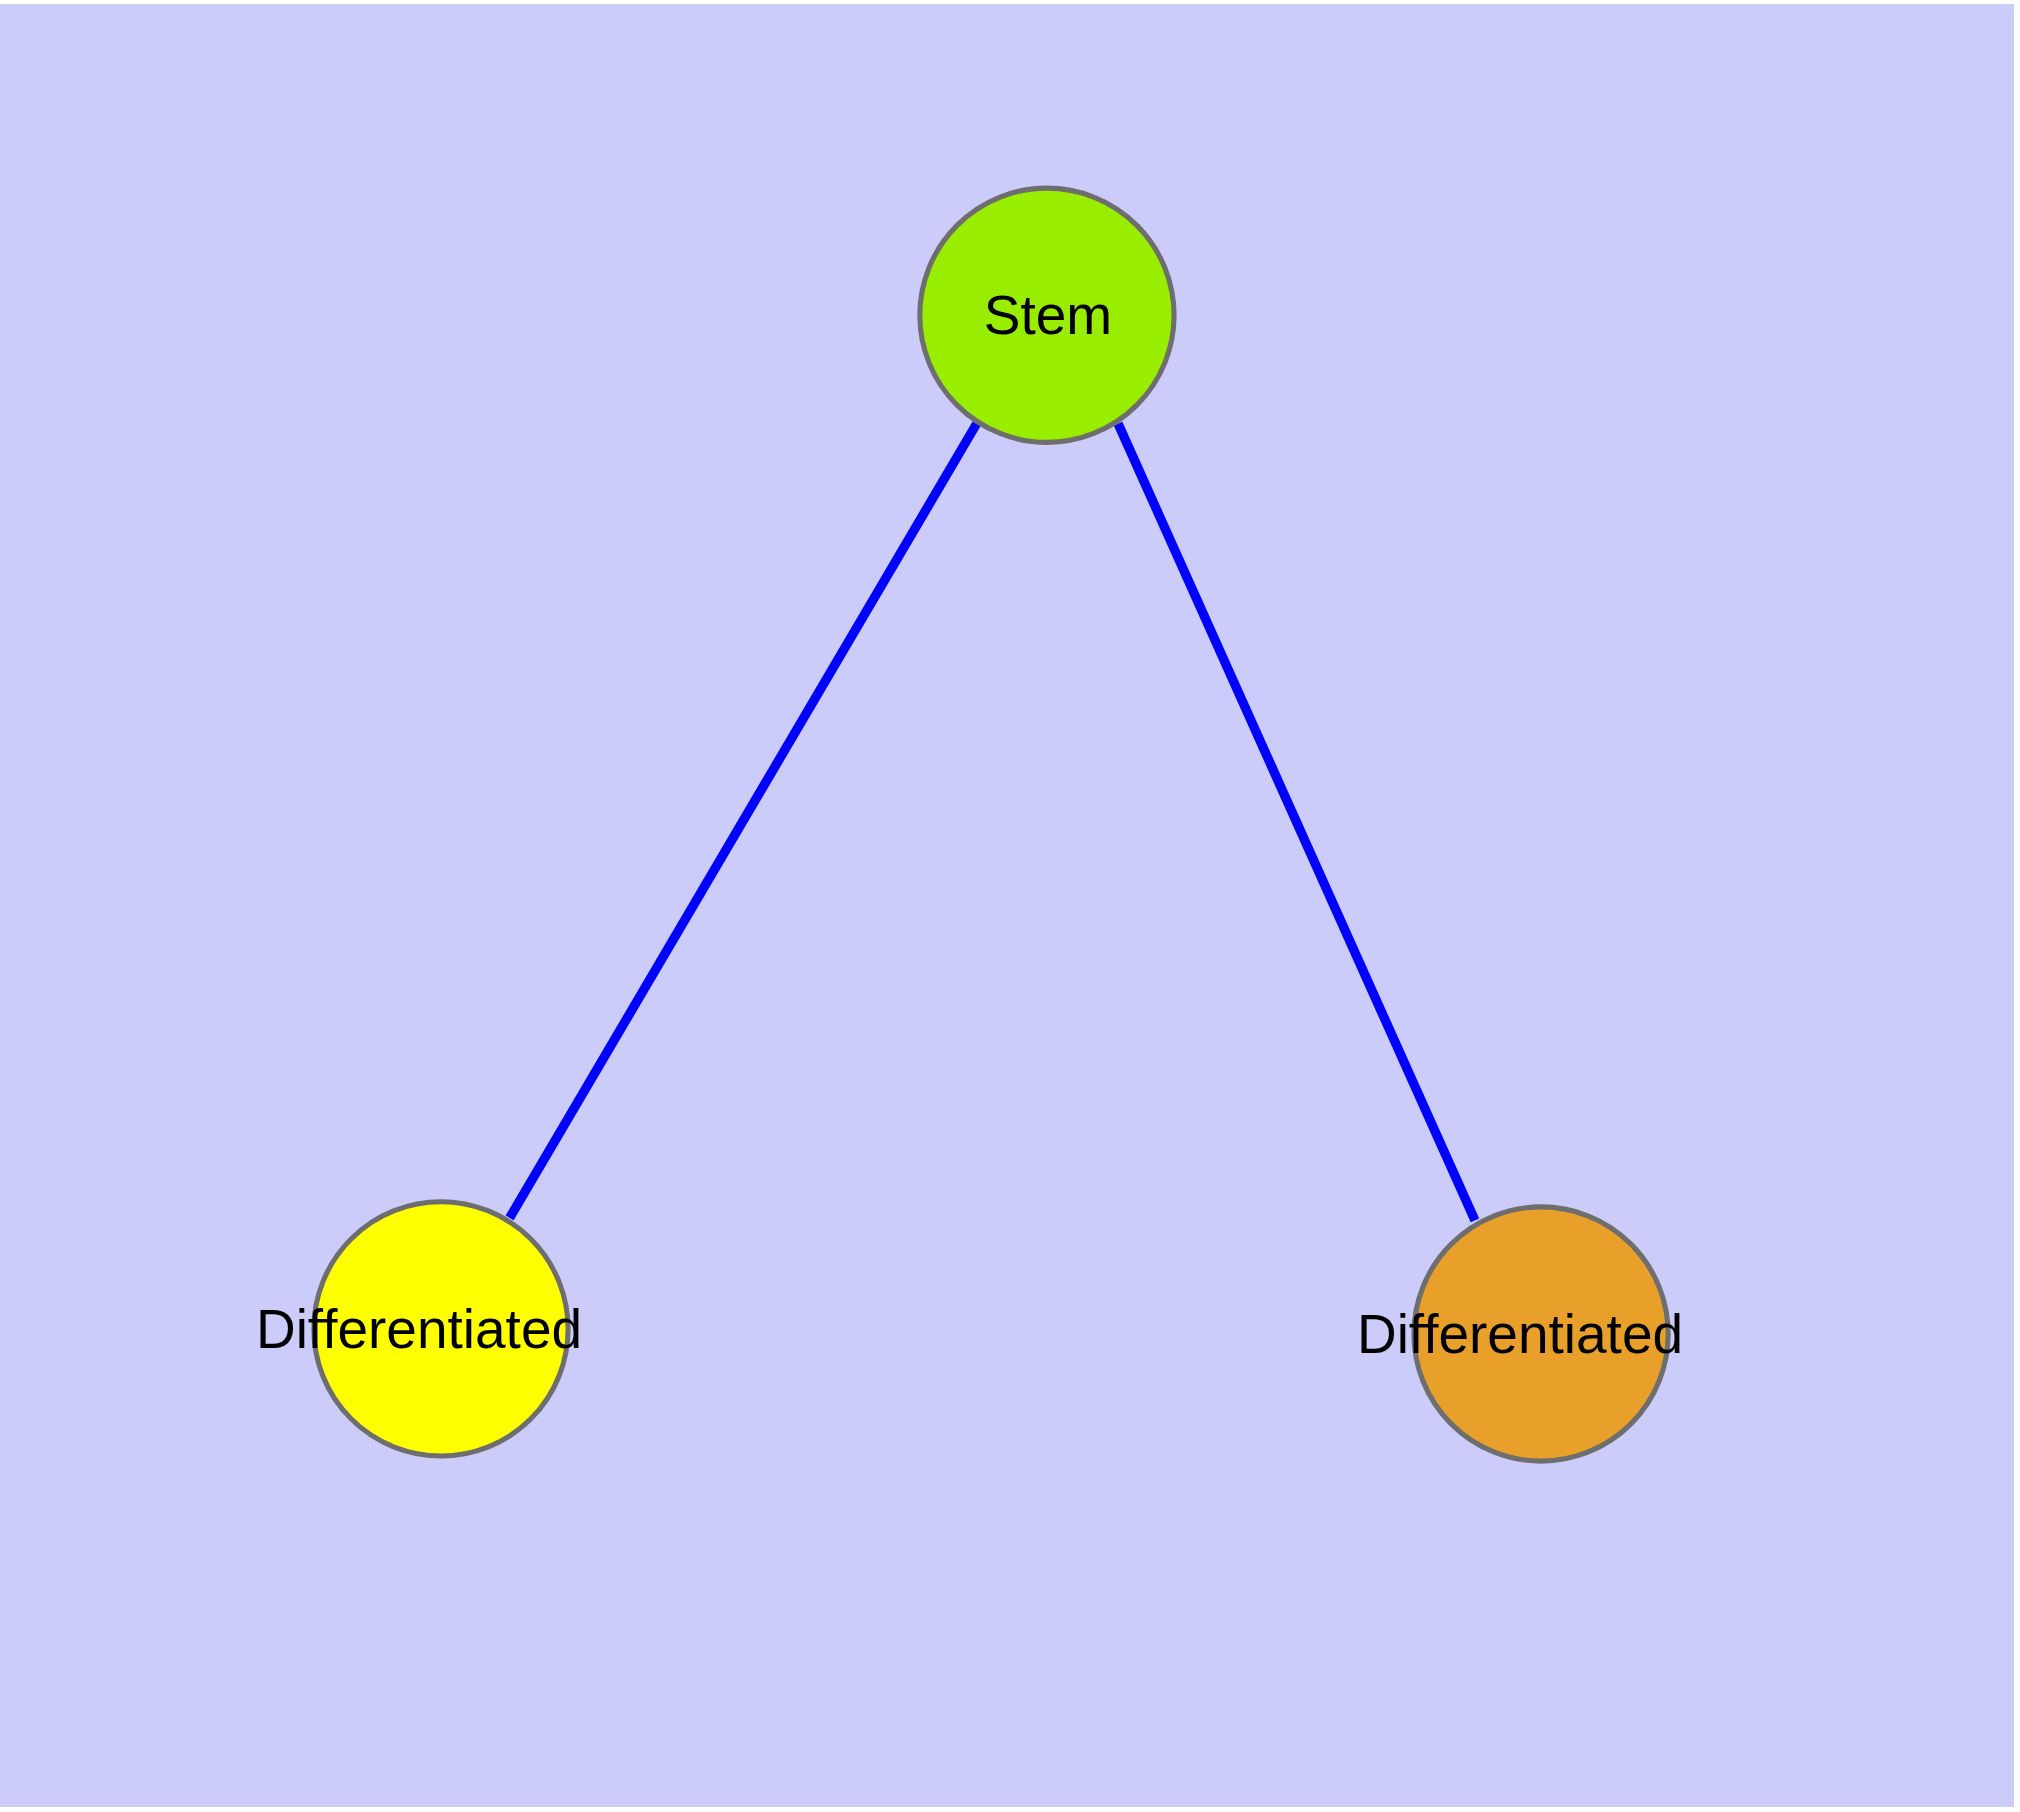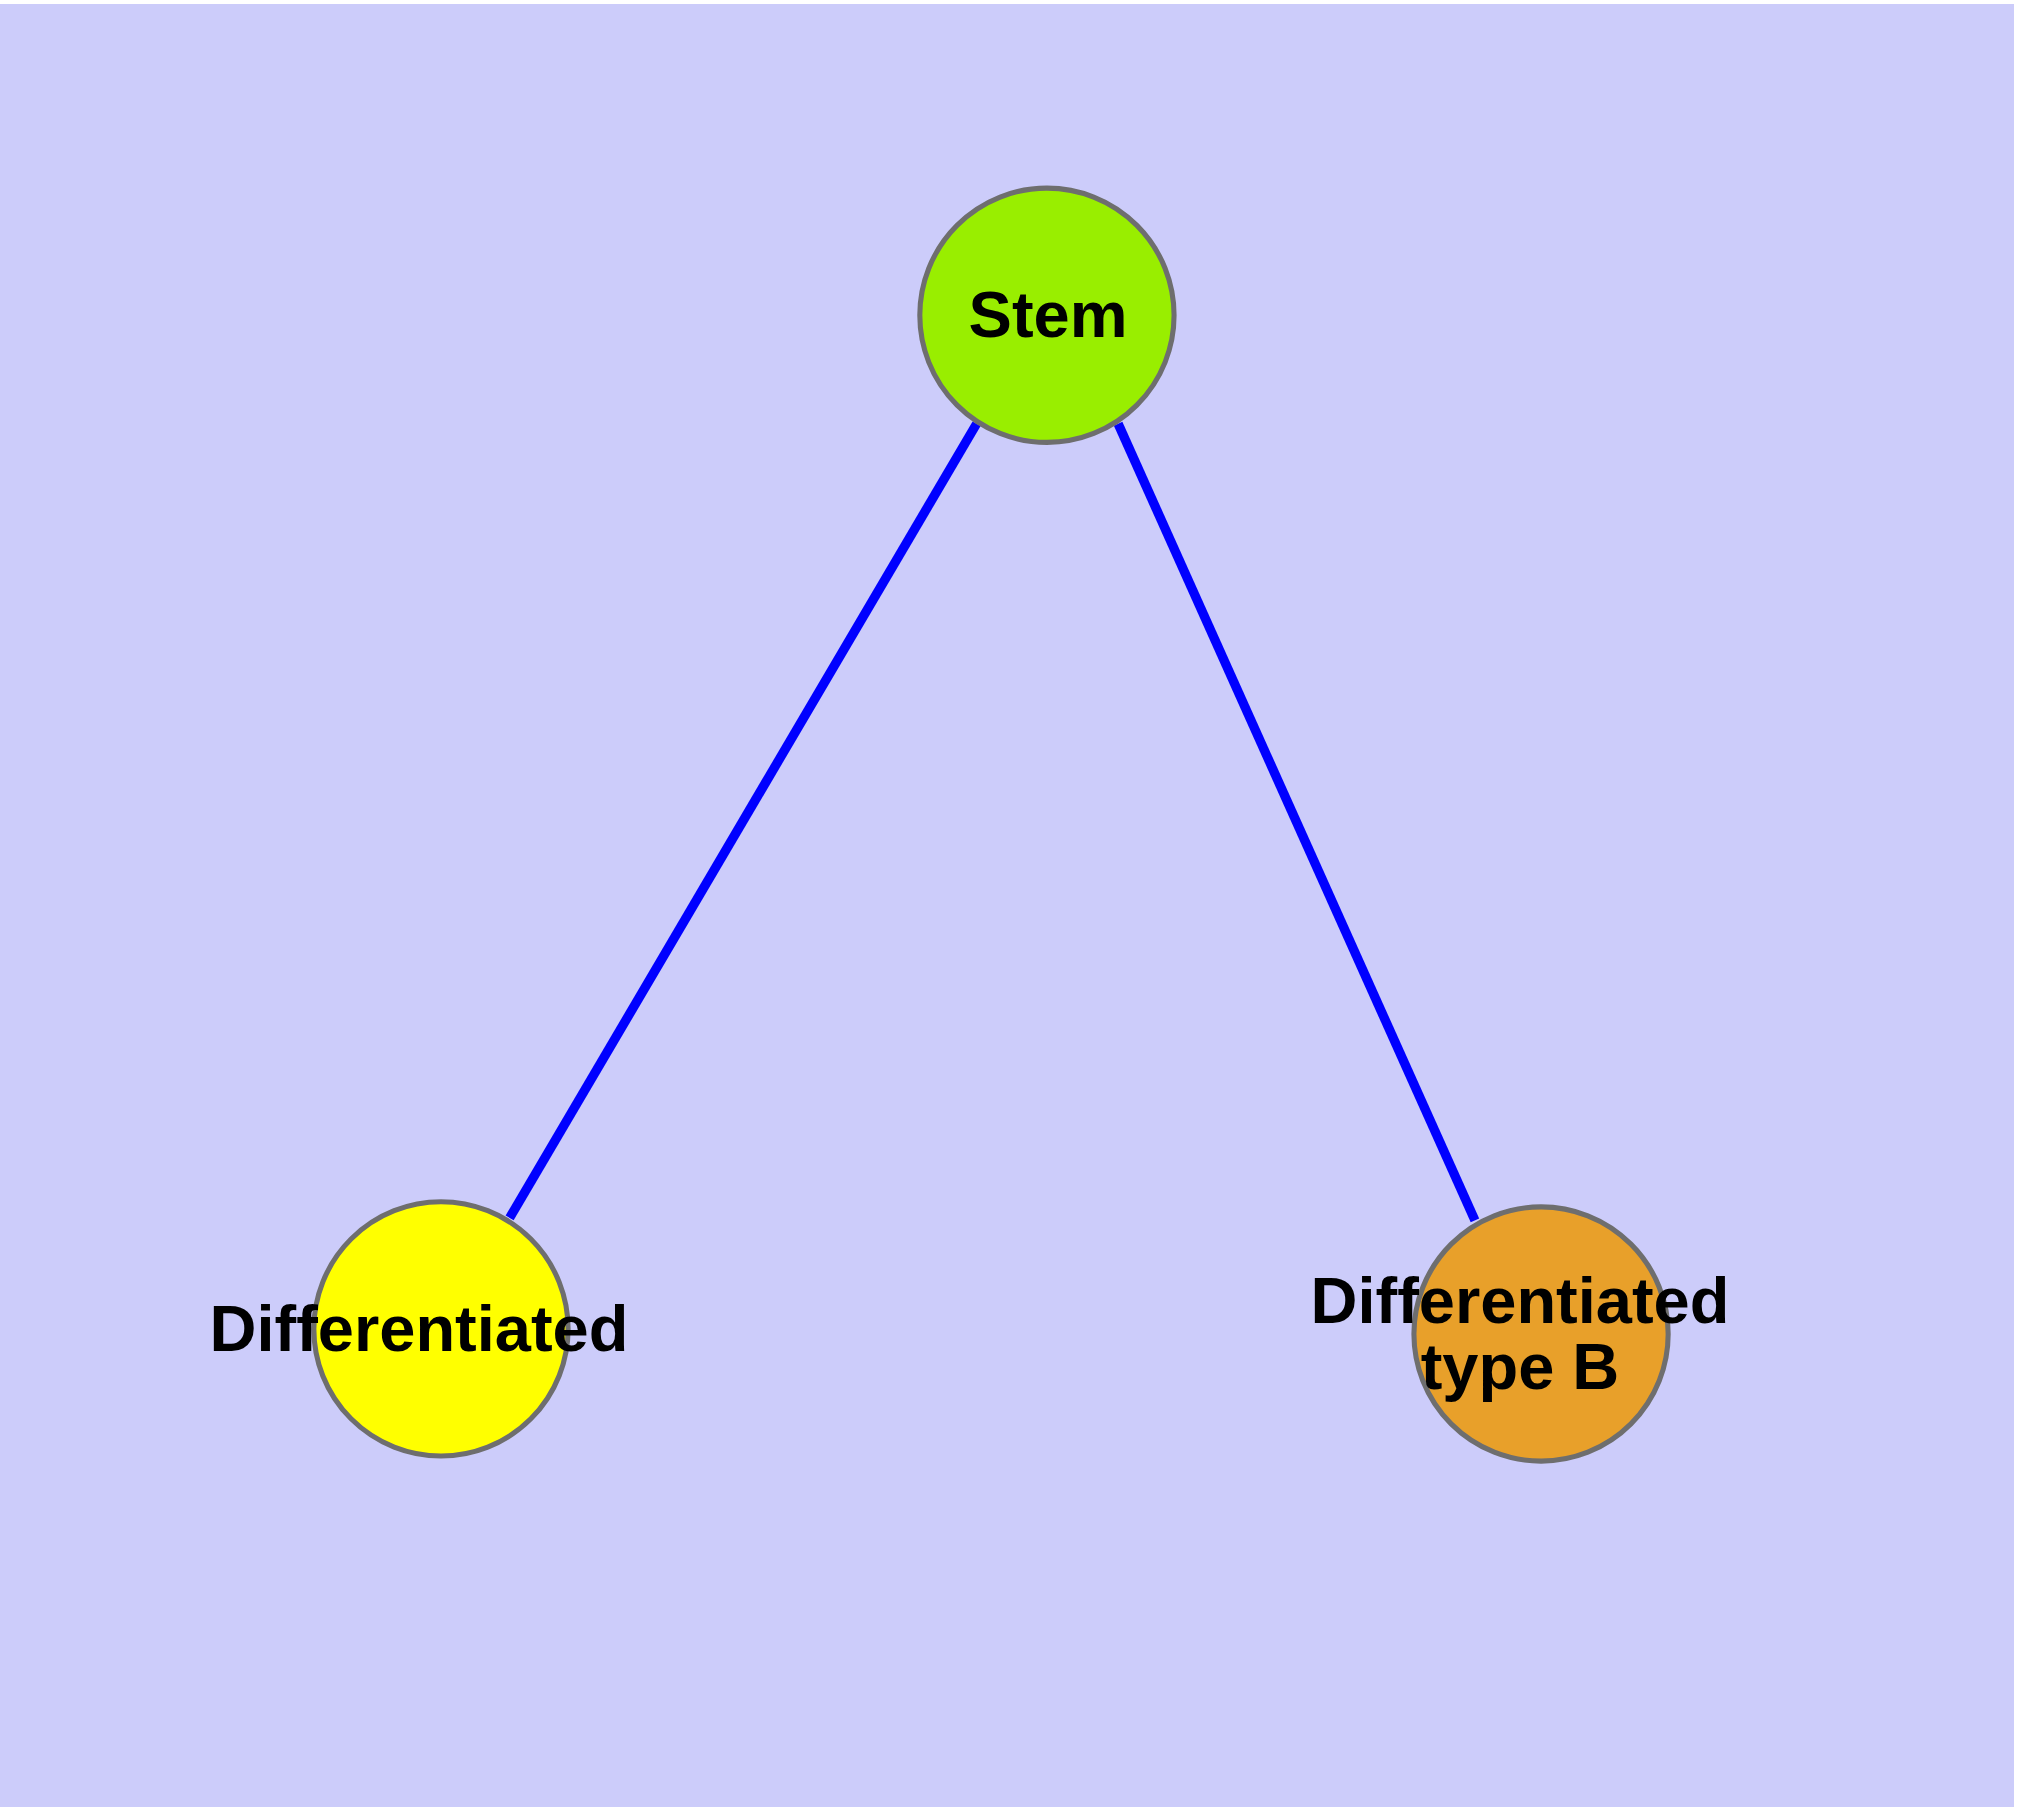--- a/index.html
+++ b/index.html
@@ -38,22 +38,22 @@
     stroke-linecap: butt;
     fill: none;
   }
   .node-circle {
     stroke: #6e6e6e;
     stroke-width: 6;
   }
   .node-label {
     position: absolute;
     color: #000000;
-    font-weight: bold;
-    font-size: 65px;
+    font-weight: normal;
+    font-size: 55px;
     line-height: 1.02;
     text-align: center;
     white-space: nowrap;
     letter-spacing: 0px;
     transform: translate(-50%, -50%);
     pointer-events: none;
   }
 </style>
 </head>
 <body>
@@ -79,17 +79,16 @@
   <div class="node-label" style="left:1048px; top:315px;">
     <div>Stem</div>
   </div>
 
   <div class="node-label" style="left:419px; top:1329px;">
     <div>Differentiated</div>
   </div>
 
   <div class="node-label" style="left:1520px; top:1334px;">
     <div>Differentiated</div>
-    <div>type B</div>
   </div>
 
 </div>
 
 
 </body></html>

